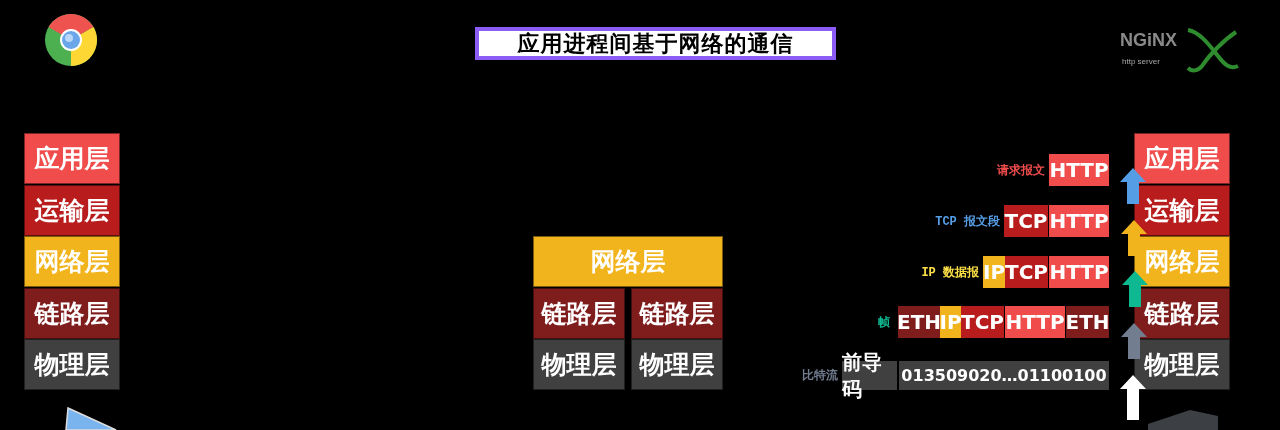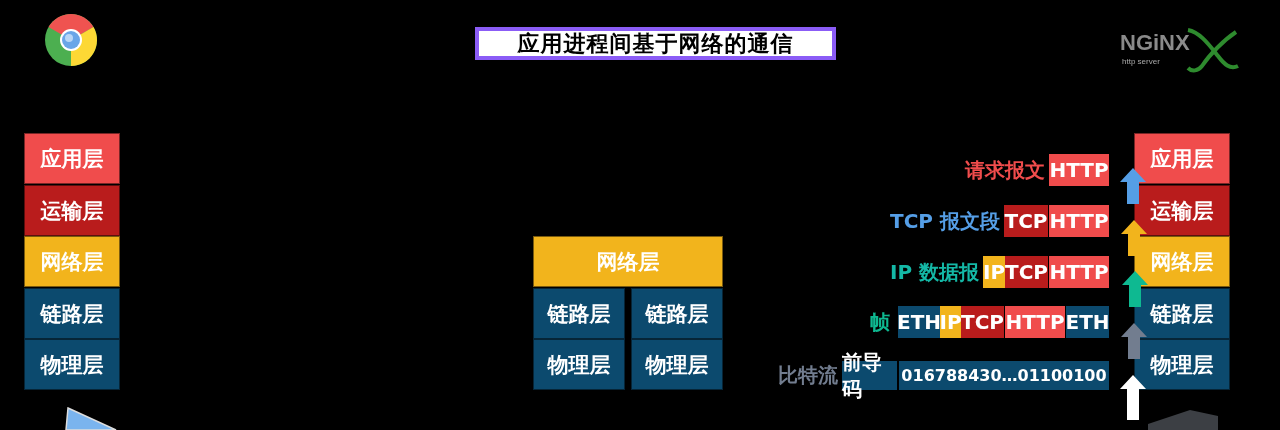--- a/index.html
+++ b/index.html
@@ -2,49 +2,49 @@
 <html><head>
 <meta charset="utf-8">
 <style>
   html, body { margin:0; padding:0; }
   body { width:1280px; height:430px; background:#000; position:relative; overflow:hidden;
          font-family:"DejaVu Sans", "Liberation Sans", sans-serif; }
   .abs { position:absolute; }
   .title { left:475px; top:27px; width:361px; height:33px; background:#fff; color:#000;
            font-weight:bold; font-size:22px; display:flex; align-items:center; justify-content:center;
            border:4px solid #8b5cf6; box-sizing:border-box; letter-spacing:1px; }
-  .layer { position:absolute; color:#fff; font-weight:bold; font-size:21px; display:flex;
+  .layer { position:absolute; color:#fff; font-weight:bold; font-size:25px; display:flex;
            align-items:center; justify-content:center; box-sizing:border-box;
            border:1px solid rgba(0,0,0,0.5);font-family:Liberation Serif, serif; }
   .red { background:#f04c4c; } .blue { background:#b91c1c; } .yellow { background:#f2b41c; }
-  .green { background:#0c4a6e; } .gray { background:#0c4a6e; }
+  .green { background:#7f1d1d; } .gray { background:#404040; }
   .seg { height:32px; color:#fff; font-weight:bold; font-size:20px; display:flex; align-items:center;
          justify-content:center; box-sizing:border-box; }
   .row { position:absolute; display:flex; align-items:center; right:171px; }
-  .label { font-weight:bold; font-size:20px; margin-right:4px; }
+  .label { font-weight:bold; font-size:12px; margin-right:4px;font-family:Liberation Mono, monospace; }
   .arrow { position:absolute; }
 </style>
 </head>
 <body>
 
 <div class="abs" style="left:44px;top:13px;width:54px;height:54px;">
   <svg width="54" height="54" viewBox="0 0 54 54">
     <circle cx="27" cy="27" r="26" fill="#4caf50"></circle>
     <path d="M27 27 L4.5 14 A26 26 0 0 1 49.5 14 Z" fill="#ef5350"></path>
     <path d="M27 27 L49.5 14 A26 26 0 0 1 27 53 Z" fill="#fdd835"></path>
     <circle cx="27" cy="27" r="11" fill="#fff"></circle>
     <circle cx="27" cy="27" r="9" fill="#6aa6e8"></circle>
     <circle cx="25" cy="25" r="4" fill="#b9d7f7"></circle>
   </svg>
 </div>
 
 <div class="abs title">应用进程间基于网络的通信</div>
 
 <div class="abs" style="left:1118px;top:26px;width:130px;height:48px;">
-  <span style="position:absolute;left:2px;top:4px;color:#8a8a8a;font-weight:bold;font-size:22px;font-family:'Liberation Sans',sans-serif;">NGiNX</span>
+  <span style="position:absolute;left:2px;top:4px;color:#8a8a8a;font-weight:bold;font-size:18px;font-family:'Liberation Sans',sans-serif;">NGiNX</span>
   <span style="position:absolute;left:4px;top:31px;color:#aaa;font-size:8px;font-family:'Liberation Sans',sans-serif;text-align:center;">http server</span>
   <svg style="position:absolute;left:62px;top:0" width="66" height="48" viewBox="0 0 66 48">
     <path d="M8 4 C20 6 30 20 38 30 C44 38 50 44 58 40" stroke="#2e8b2e" stroke-width="4" fill="none"></path>
     <path d="M56 6 C44 14 30 28 22 40 C18 45 12 46 8 42" stroke="#2e8b2e" stroke-width="4" fill="none"></path>
   </svg>
 </div>
 
 <div>
   <div class="layer red" style="left:24px;top:133px;width:96px;height:51px;">应用层</div>
   <div class="layer blue" style="left:24px;top:185px;width:96px;height:51px;">运输层</div>
@@ -102,32 +102,32 @@
   <div class="seg red" style="width:60px">HTTP</div>
 </div>
 
 <div class="row" style="top:205px;justify-content:center;">
   <span class="label" style="color:#559ee6">TCP 报文段</span>
   <div class="seg blue" style="width:44px">TCP</div>
   <div class="seg red" style="width:60px;margin-left:1px">HTTP</div>
 </div>
 
 <div class="row" style="top:256px;">
-  <span class="label" style="color:#14b8a6">IP 数据报</span>
+  <span class="label" style="color:#fde047">IP 数据报</span>
   <div class="seg yellow" style="width:22px">IP</div>
   <div class="seg blue" style="width:43px">TCP</div>
   <div class="seg red" style="width:60px;margin-left:1px">HTTP</div>
 </div>
 
 <div class="row" style="top:306px;">
   <span class="label" style="color:#0eb991">帧</span>
   <div class="seg green" style="width:42px;margin-left:4px">ETH</div>
   <div class="seg yellow" style="width:21px">IP</div>
   <div class="seg blue" style="width:43px">TCP</div>
   <div class="seg red" style="width:60px;margin-left:1px">HTTP</div>
   <div class="seg green" style="width:43px;margin-left:1px">ETH</div>
 </div>
 
 <div class="row" style="top:361px;">
   <span class="label" style="color:#727d8f">比特流</span>
   <div class="seg gray" style="width:55px;height:29px">前导码</div>
-  <div class="seg gray" style="width:210px;height:29px;margin-left:2px;font-size:16px">016788430…01100100</div>
+  <div class="seg gray" style="width:210px;height:29px;margin-left:2px;font-size:16px">013509020…01100100</div>
 </div>
 
 </body></html>

